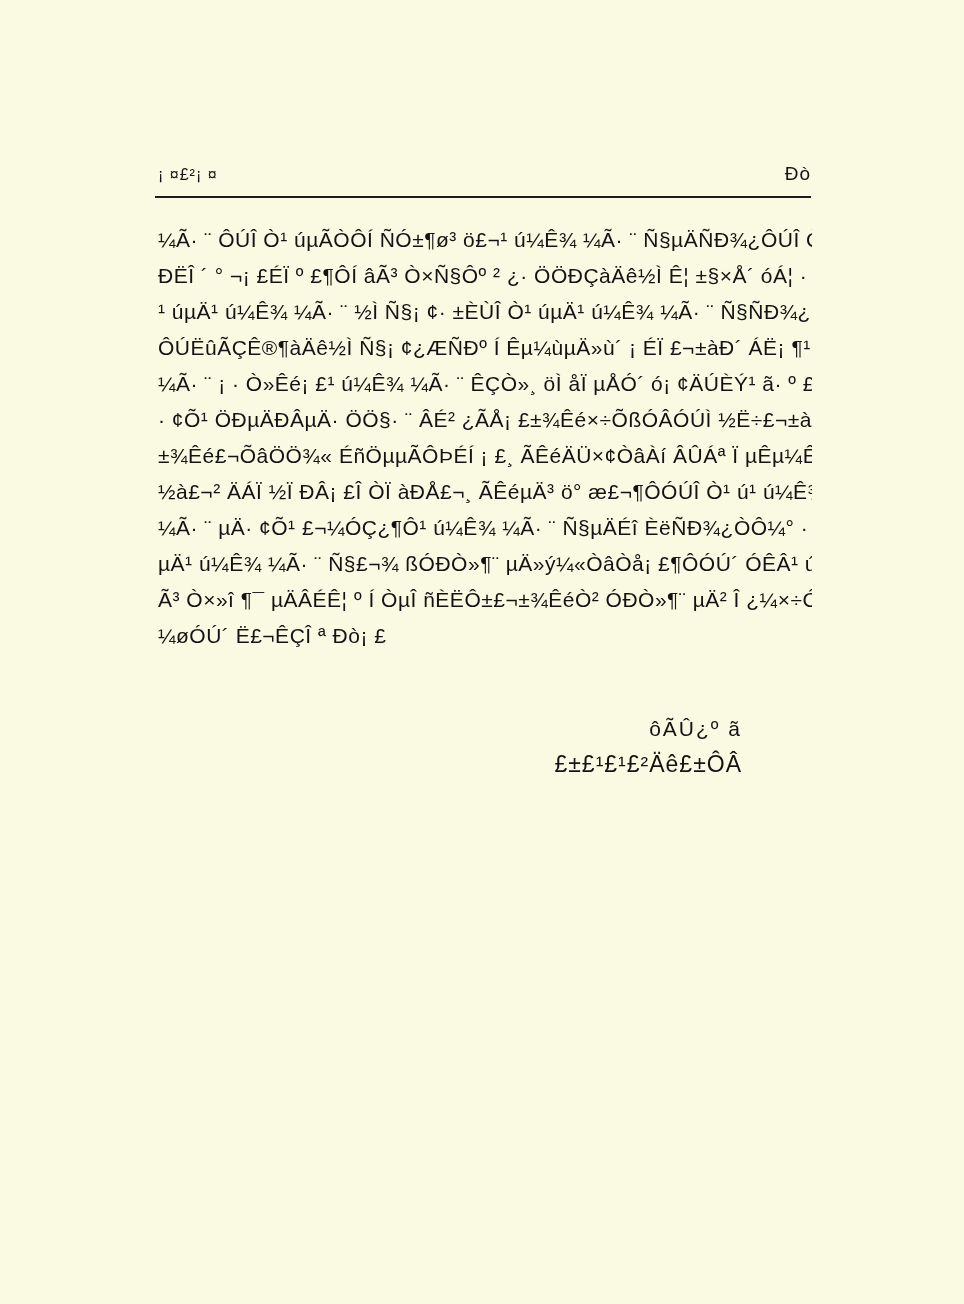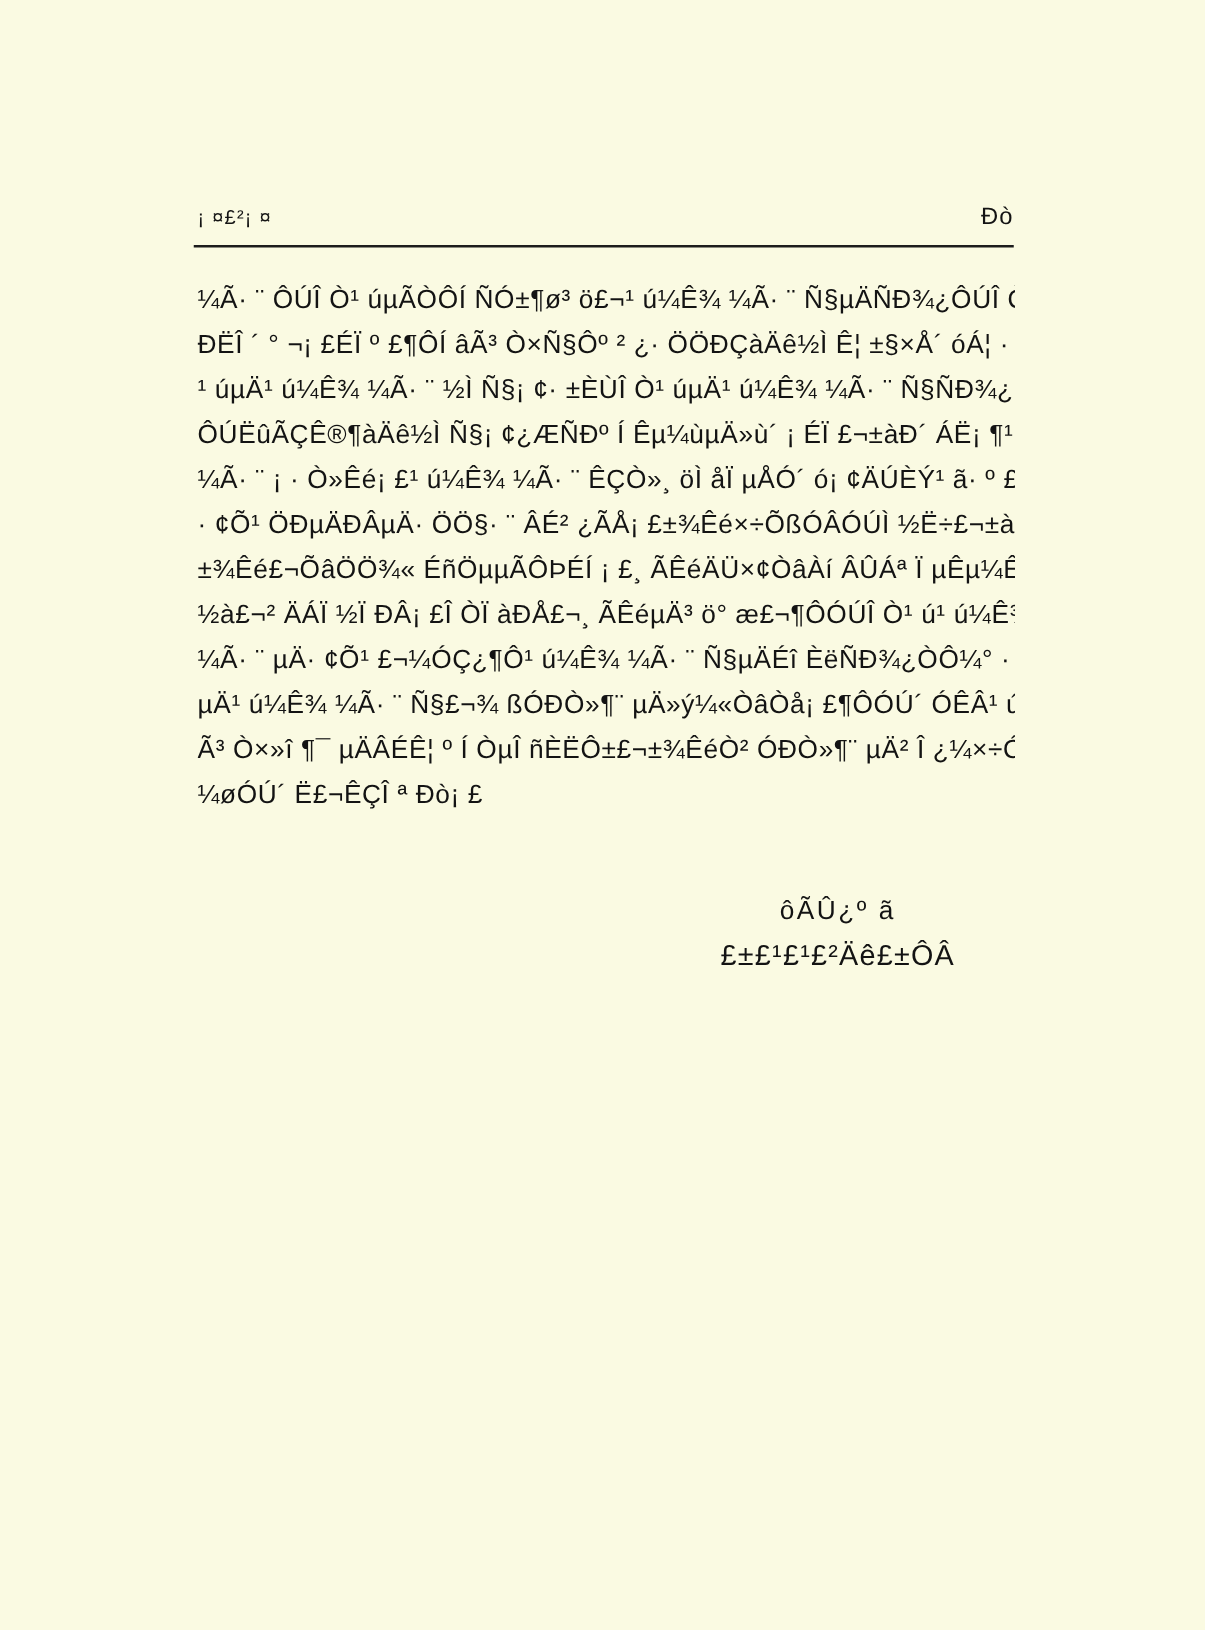--- a/index.html
+++ b/index.html
@@ -70,23 +70,23 @@
     text-align-last: justify;
     overflow: hidden;
   }
   .body-line.last {
     text-align: left;
     text-align-last: left;
     white-space: pre;
   }
   .signature-block {
     position: absolute;
-    right: 200px;
+    right: 222px;
     top: 712px;
-    text-align: center;
+    text-align: right;
   }
   .signature-name {
     font-size: 21px;
     letter-spacing: 2px;
     line-height: 34px;
     white-space: pre;
   }
   .signature-date {
     font-size: 23px;
     letter-spacing: 1px;

